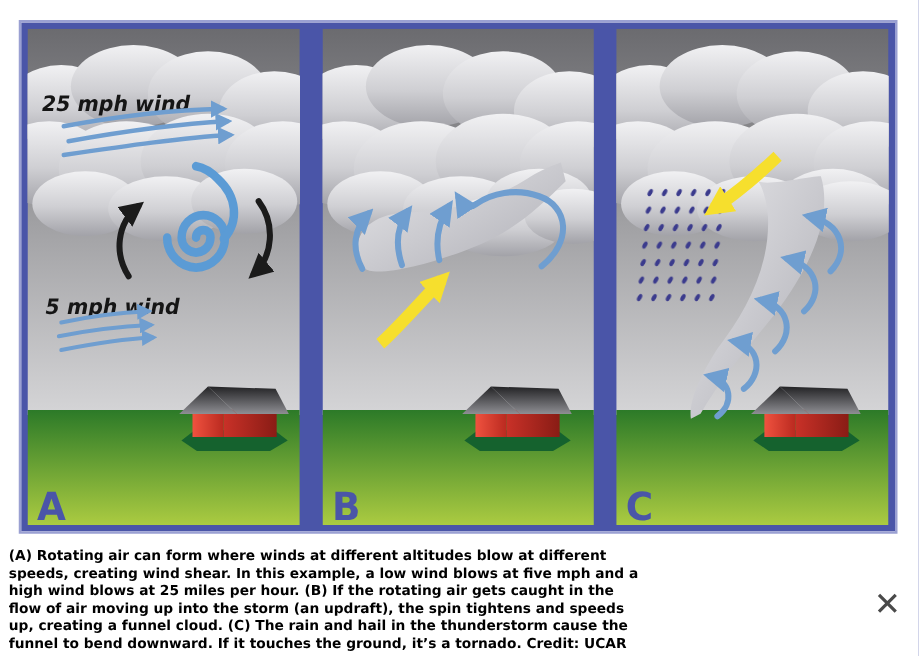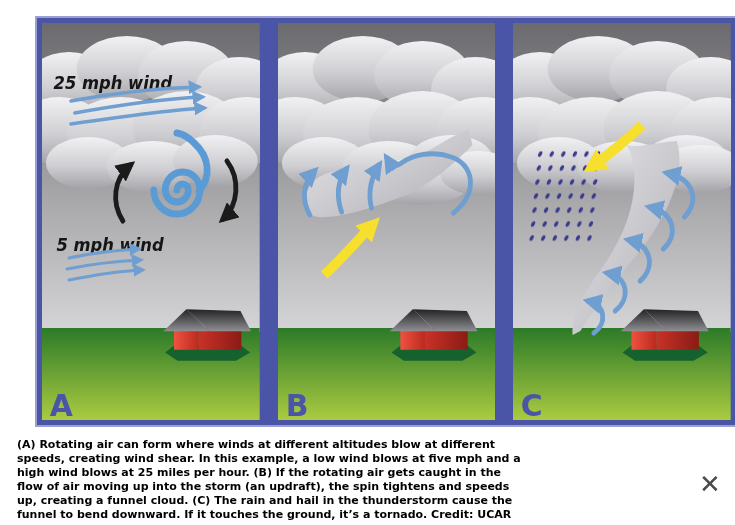--- a/index.html
+++ b/index.html
@@ -3,25 +3,25 @@
 <meta charset="utf-8">
 <style>
   html,body{margin:0;padding:0;}
   body{
     width:735px;height:525px;position:relative;background:#ffffff;
     font-family:"DejaVu Sans","Liberation Sans",sans-serif;overflow:hidden;
   }
   .figure{
     position:absolute;left:17px;top:18px;width:699px;height:407px;
     background:#4a55a8;outline:2px solid #9aa0d2;
-    display:flex;gap:18px;padding:5px;box-sizing:border-box;margin-left:20px;
+    display:flex;gap:18px;padding:5px;box-sizing:border-box;
   }
   .panel{flex:1;height:397px;display:block;}
   .caption{
-    position:absolute;left:17px;top:438px;width:510px;
+    position:absolute;left:7px;top:438px;width:510px;
     font:700 11px/1.28 "DejaVu Sans","Liberation Sans",sans-serif;
     color:#000;
   }
   .close-btn{
     position:absolute;left:694px;top:468px;width:32px;height:32px;
     font:700 26px/32px "DejaVu Sans","Liberation Sans",sans-serif;
     color:#4a4a4a;text-align:center;cursor:pointer;user-select:none;
   }
   svg text{font-family:"DejaVu Sans","Liberation Sans",sans-serif;}
   .wind-label{font-size:17px;font-style:italic;font-weight:700;fill:#151515;}

